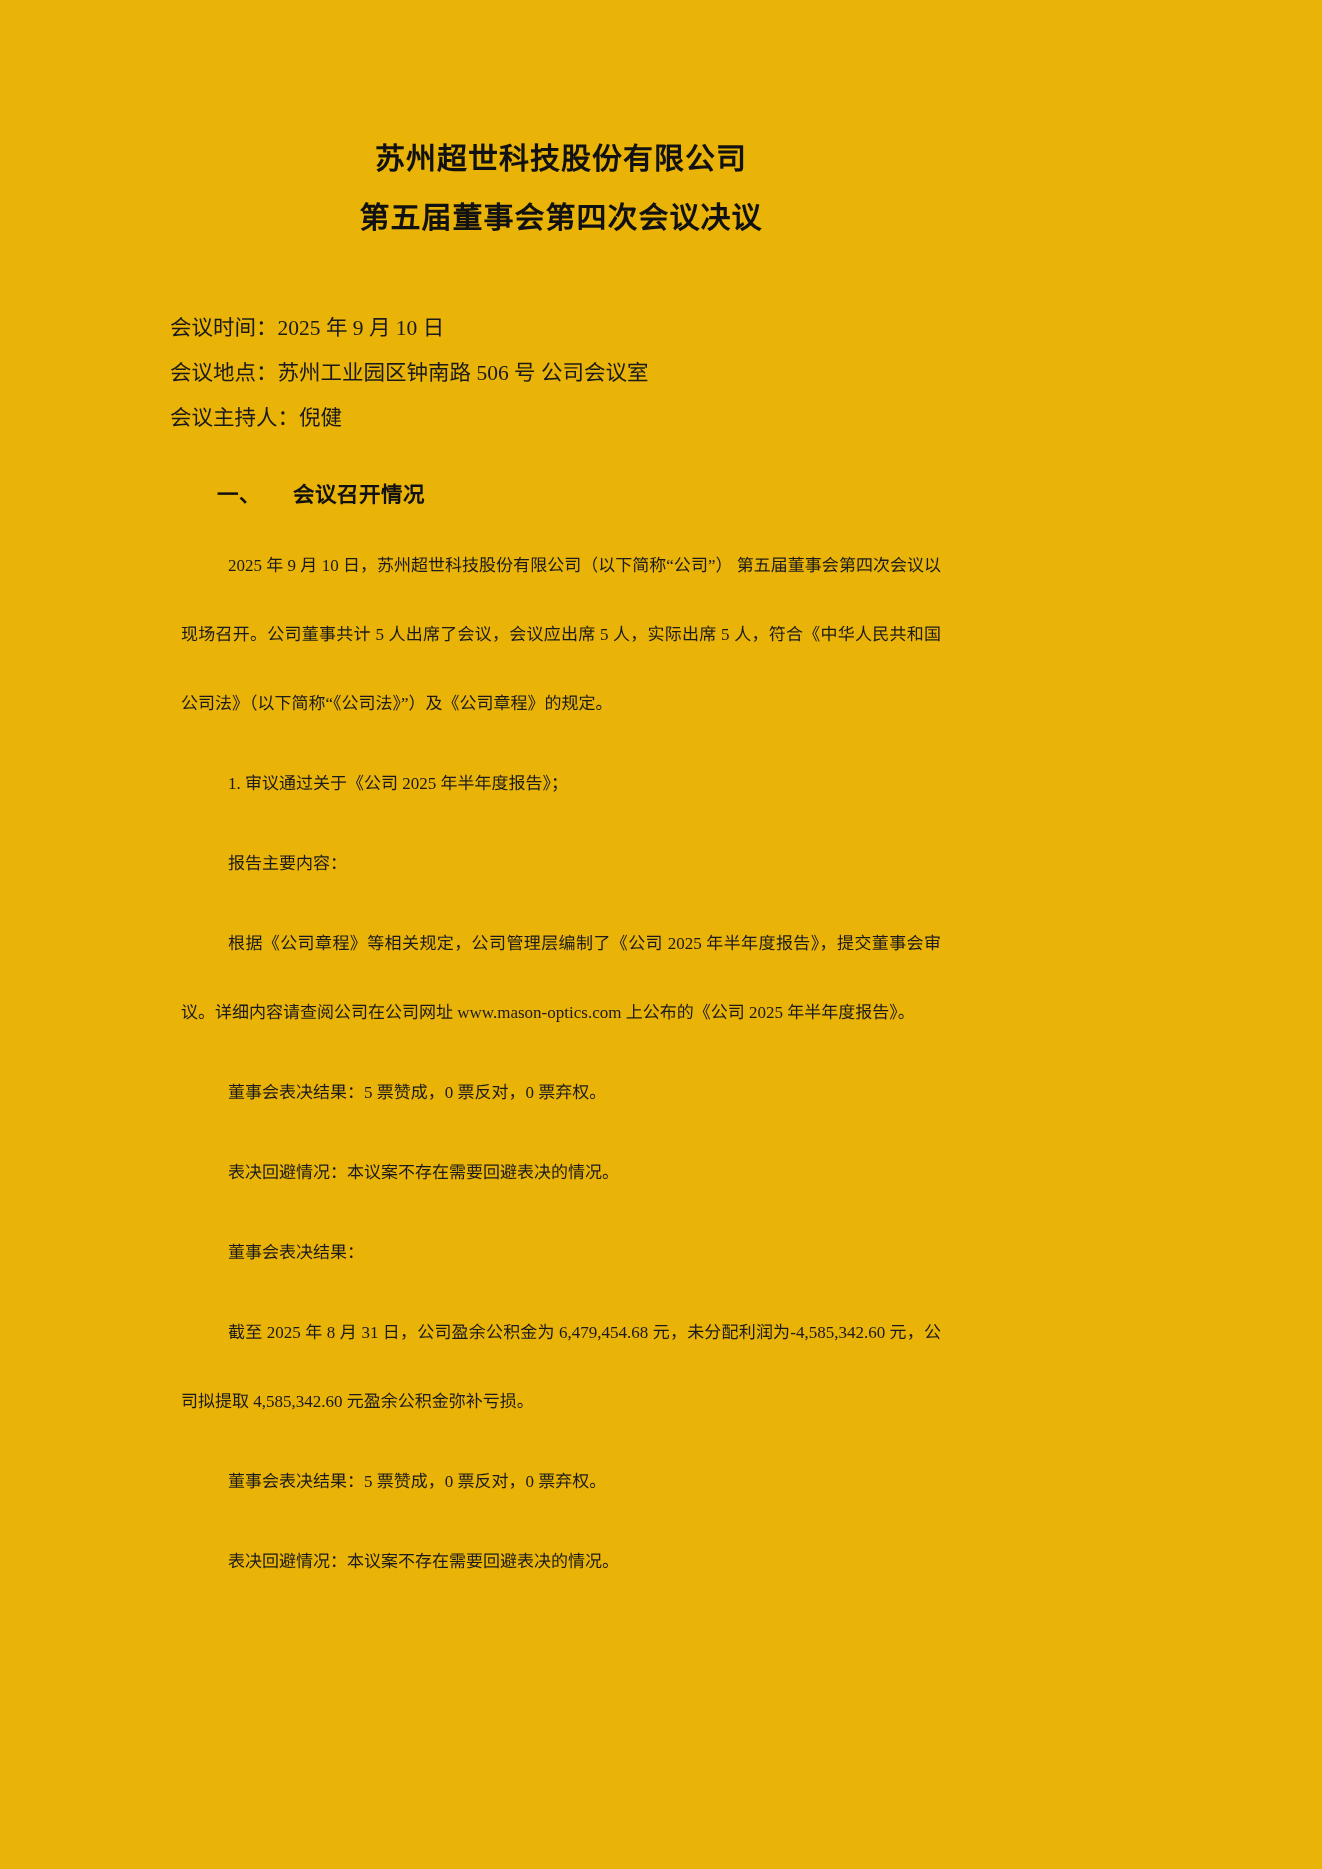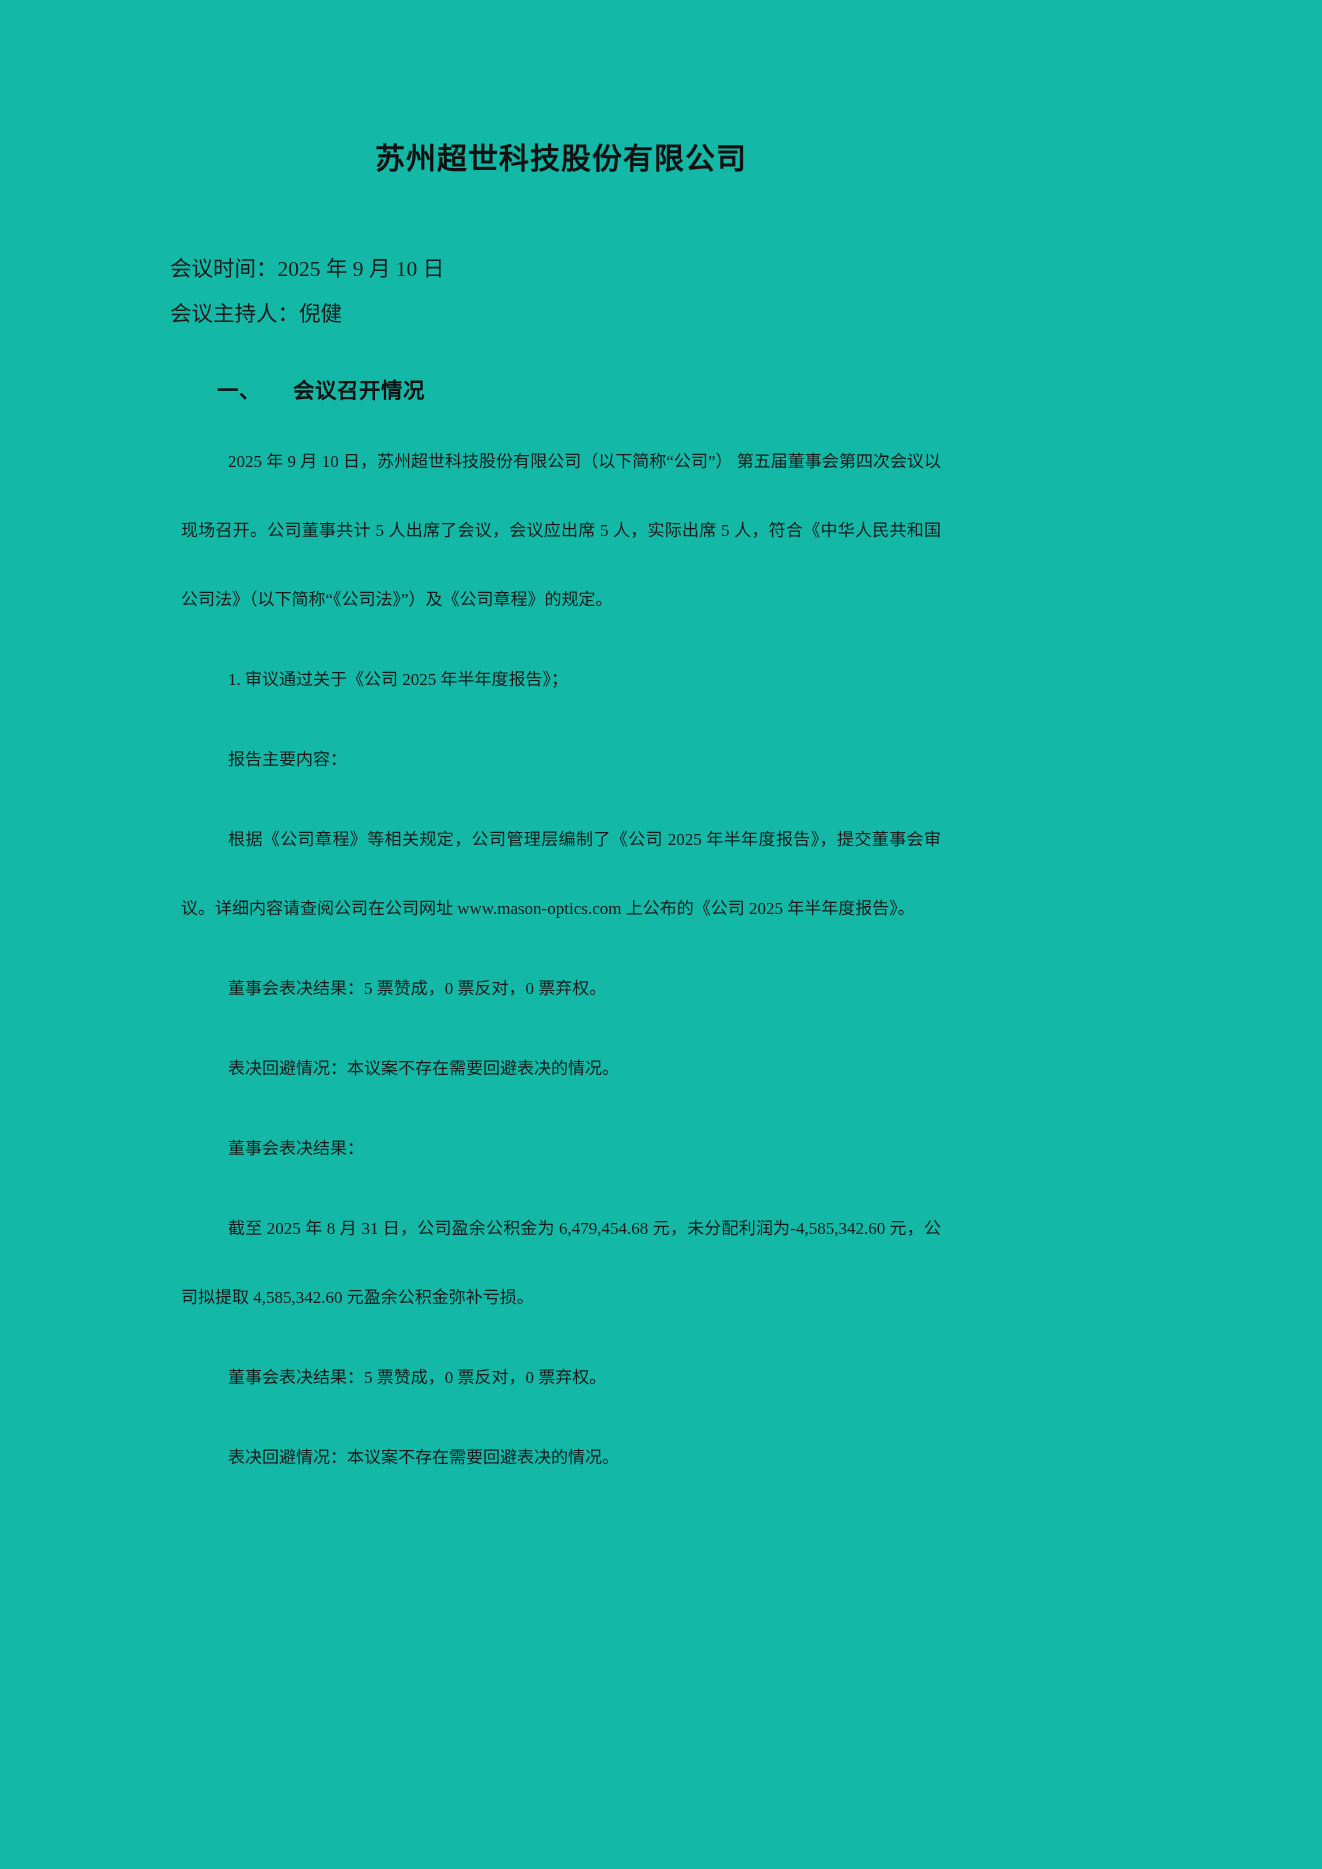--- a/index.html
+++ b/index.html
@@ -9,21 +9,21 @@
   }
   body {
     font-family: "Liberation Serif", "DejaVu Serif", serif;
     color: #1a1a1a;
   }
   .page {
     position: relative;
     width: 1322px;
     height: 1869px;
     margin: 0 auto;
-    background: #14b8a6;
+    background: #eab308;
     box-sizing: border-box;
     padding: 15px;
     overflow: hidden;
   }
   .content {
     position: absolute;
     left: 170px;
     top: 0;
     width: 782px;
   }
@@ -81,23 +81,25 @@
   }
 </style>
 </head>
 <body>
 
 <div class="page">
   <div class="content">
 
     <div class="doc-title title-line-1">苏州超世科技股份有限公司</div>
 
+    <div class="doc-title title-line-2">第五届董事会第四次会议决议</div>
 
     <div class="meta-block">
       <div class="meta-line">会议时间：2025 年 9 月 10 日</div>
+      <div class="meta-line">会议地点：苏州工业园区钟南路 506 号  公司会议室</div>
       <div class="meta-line">会议主持人：倪健</div>
     </div>
 
     <div class="section-heading">
       <span class="sh-num">一、</span><span class="sh-text">会议召开情况</span>
     </div>
 
     <p class="para">2025 年 9 月 10 日，苏州超世科技股份有限公司（以下简称“公司”） 第五届董事会第四次会议以现场召开。公司董事共计 5 人出席了会议，会议应出席 5 人，实际出席 5 人，符合《中华人民共和国公司法》（以下简称“《公司法》”）及《公司章程》的规定。</p>
 
 

